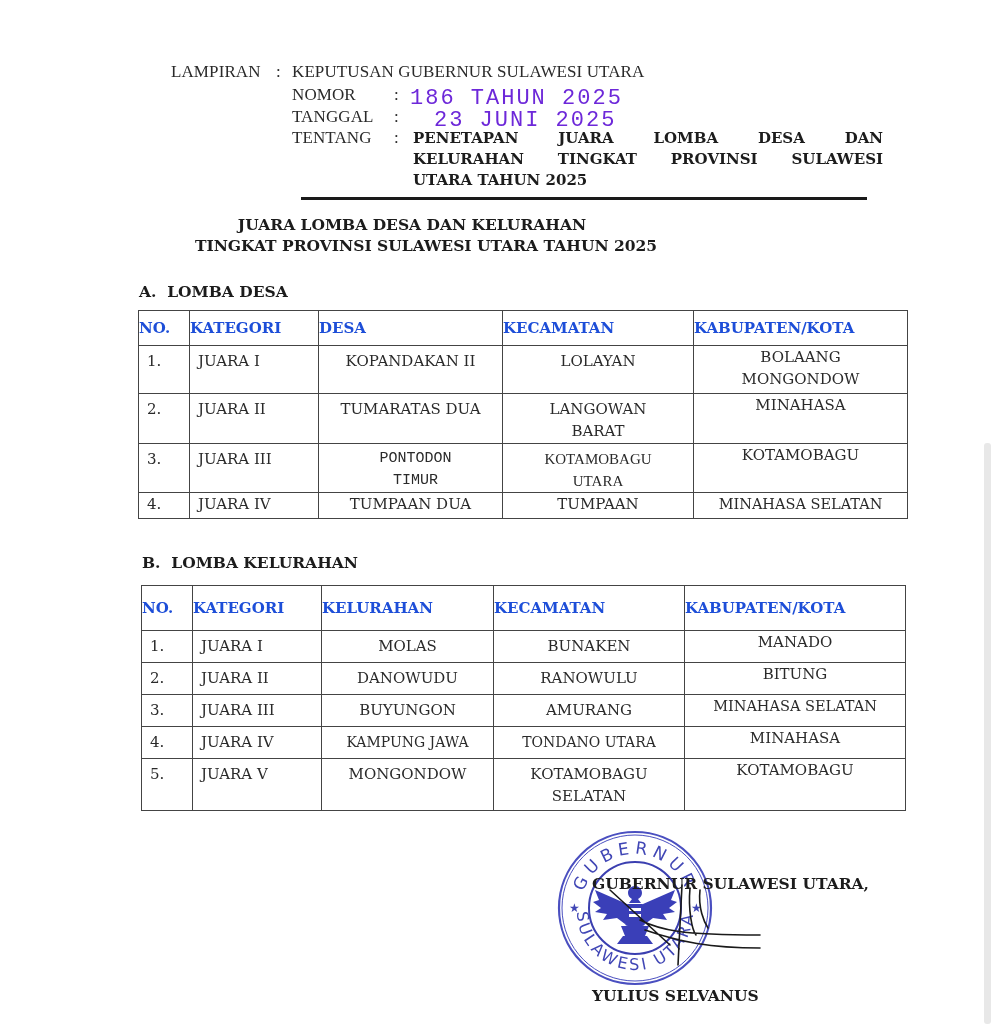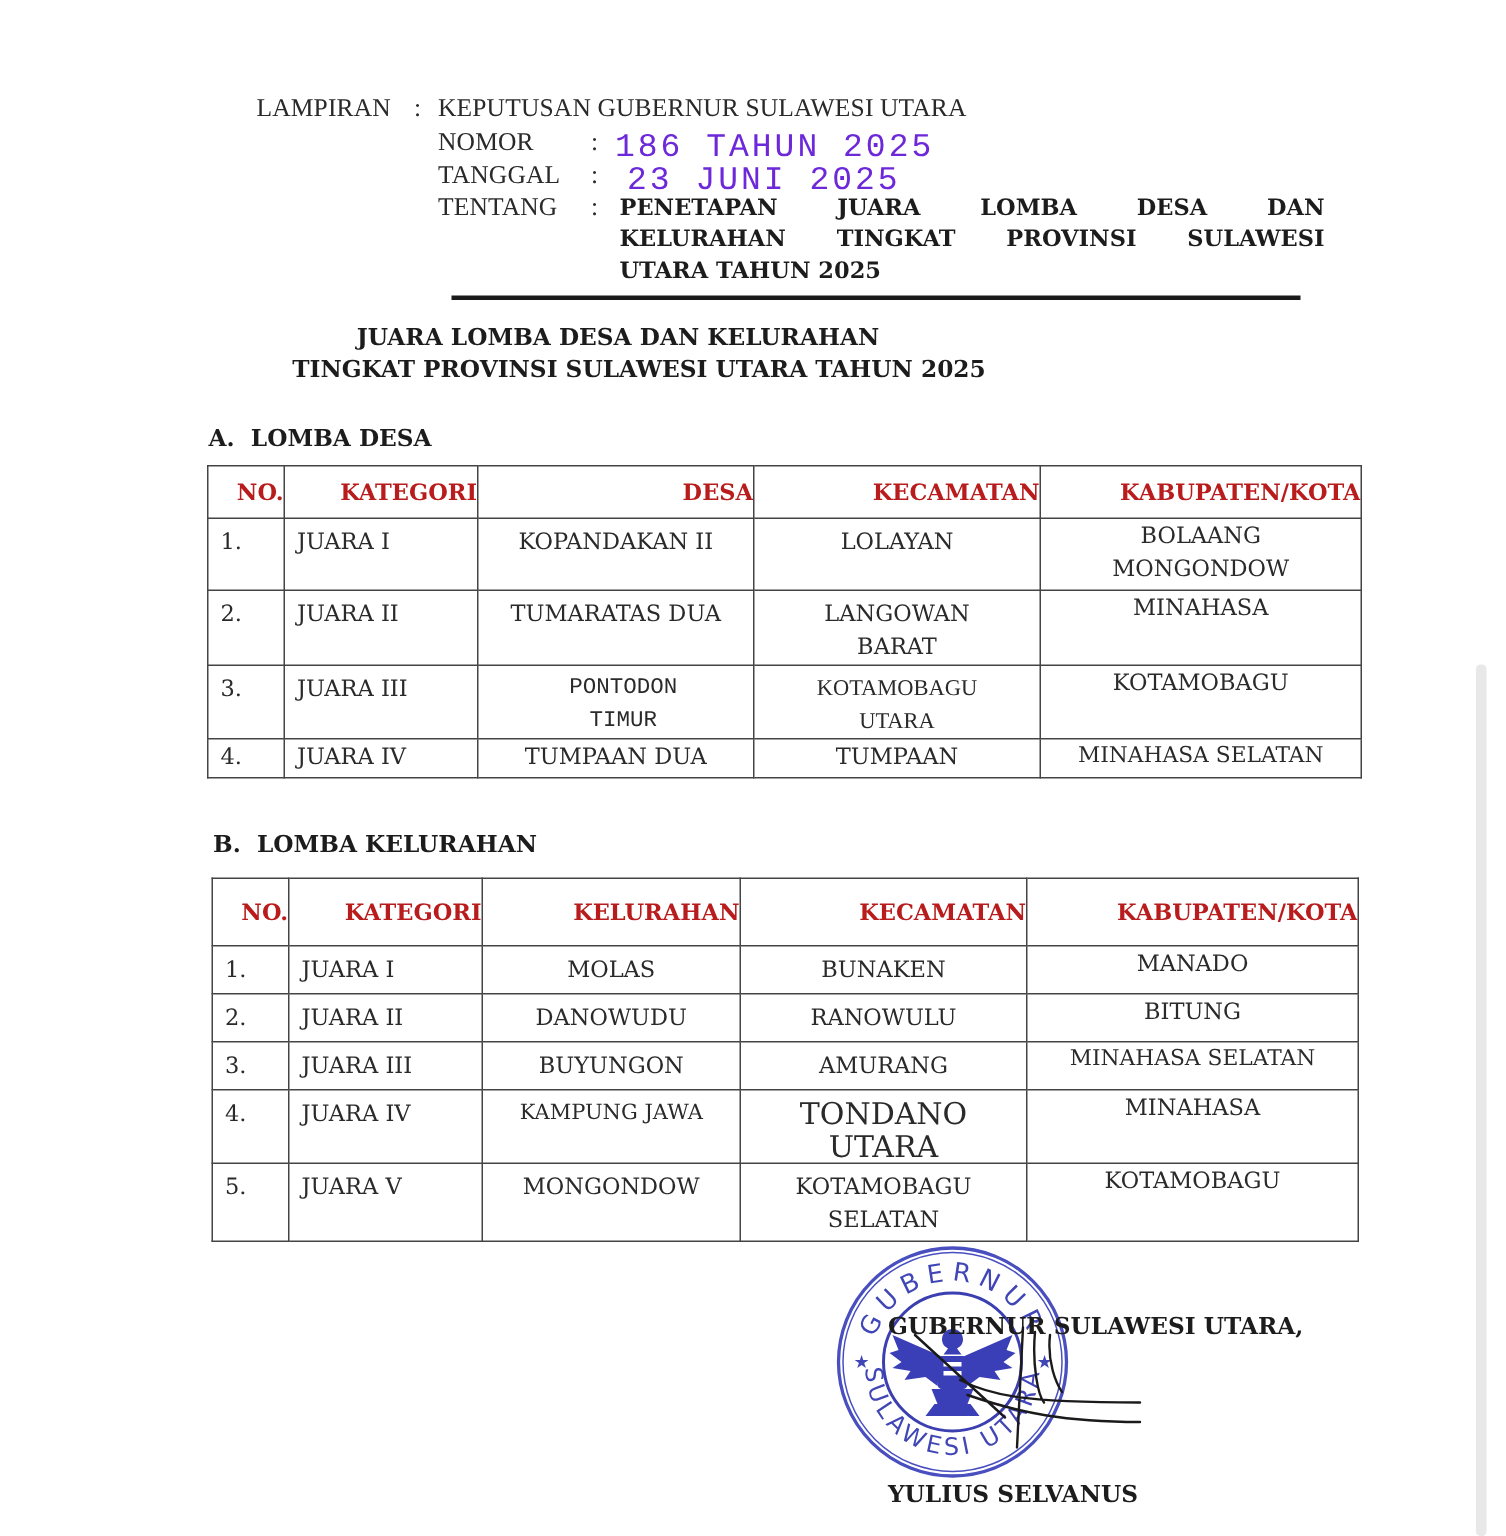--- a/index.html
+++ b/index.html
@@ -17,21 +17,21 @@
   .rule { height:3px; background:#1a1a1a; }
   .title { font-size:15.5px; text-align:center; width:824px; left:0; }
   .section { font-size:15.5px; }
 
   table.t { position:absolute; border-collapse:collapse; table-layout:fixed; }
   table.t td, table.t th {
     border:1.3px solid #444; padding:0; vertical-align:top;
     font-family:"DejaVu Serif", serif; font-size:15px; color:#2a2a2a; font-weight:normal;
     line-height:22px; overflow:hidden;
   }
-  table.t th { font-weight:bold; color:#b91c1c; vertical-align:middle; text-align:right;margin-top:48px; }
+  table.t th { font-weight:bold; color:#1d4ed8; vertical-align:middle; text-align:left;margin-top:48px; }
   table.t td.no { padding-left:8px; }
   table.t td.kat { padding-left:8px; }
   table.t td.c { text-align:center; }
   table.t td.pt { padding-top:4px; }
 
   .stamp { position:absolute; left:555px; top:828px; width:160px; height:160px; }
   .sig-title { font-size:15.5px;margin-top:24px; }
   .scrollbar-track { position:absolute; left:984px; top:443px; width:7px; height:581px; background:#e8e8e8; border-radius:3px; }
 </style>
 </head>
@@ -40,21 +40,21 @@
 <div class="abs lamp" style="left:171px; top:62px;">LAMPIRAN</div>
 <div class="abs lamp" style="left:276px; top:62px;">:</div>
 <div class="abs lamp" style="left:292px; top:62px;">KEPUTUSAN GUBERNUR SULAWESI UTARA</div>
 
 <div class="abs lamp" style="left:292px; top:85px;">NOMOR</div>
 <div class="abs lamp" style="left:394px; top:85px;">:</div>
 <div class="abs hand" style="left:410px; top:86px;">186 TAHUN 2025</div>
 
 <div class="abs lamp" style="left:292px; top:107px;">TANGGAL</div>
 <div class="abs lamp" style="left:394px; top:107px;">:</div>
-<div class="abs hand" style="left:418px; top:108px;">23 JUNI 2025</div>
+<div class="abs hand" style="left:434px; top:108px;">23 JUNI 2025</div>
 
 <div class="abs lamp" style="left:292px; top:128px;">TENTANG</div>
 <div class="abs lamp" style="left:394px; top:128px;">:</div>
 <div class="abs tentang" style="left:413px; top:128px;">
   <div>PENETAPAN JUARA LOMBA DESA DAN</div>
   <div>KELURAHAN TINGKAT PROVINSI SULAWESI</div>
   <span class="last">UTARA TAHUN 2025</span>
 </div>
 
 <div class="abs rule" style="left:301px; top:197px; width:566px;"></div>
@@ -147,21 +147,21 @@
     <td class="no pt">3.</td>
     <td class="kat pt">JUARA III</td>
     <td class="c pt">BUYUNGON</td>
     <td class="c pt">AMURANG</td>
     <td class="c" style="font-size:14.5px;">MINAHASA SELATAN</td>
   </tr>
   <tr style="height:32px">
     <td class="no pt">4.</td>
     <td class="kat pt">JUARA IV</td>
     <td class="c pt" style="font-size:14px;">KAMPUNG JAWA</td>
-    <td class="c pt" style="font-size:20px;">TONDANO UTARA</td>
+    <td class="c pt" style="font-size:14px;">TONDANO UTARA</td>
     <td class="c">MINAHASA</td>
   </tr>
   <tr style="height:52px">
     <td class="no pt">5.</td>
     <td class="kat pt">JUARA V</td>
     <td class="c pt">MONGONDOW</td>
     <td class="c pt" style="padding-left:18px;padding-right:18px;">KOTAMOBAGU SELATAN</td>
     <td class="c">KOTAMOBAGU</td>
   </tr>
 </tbody>

